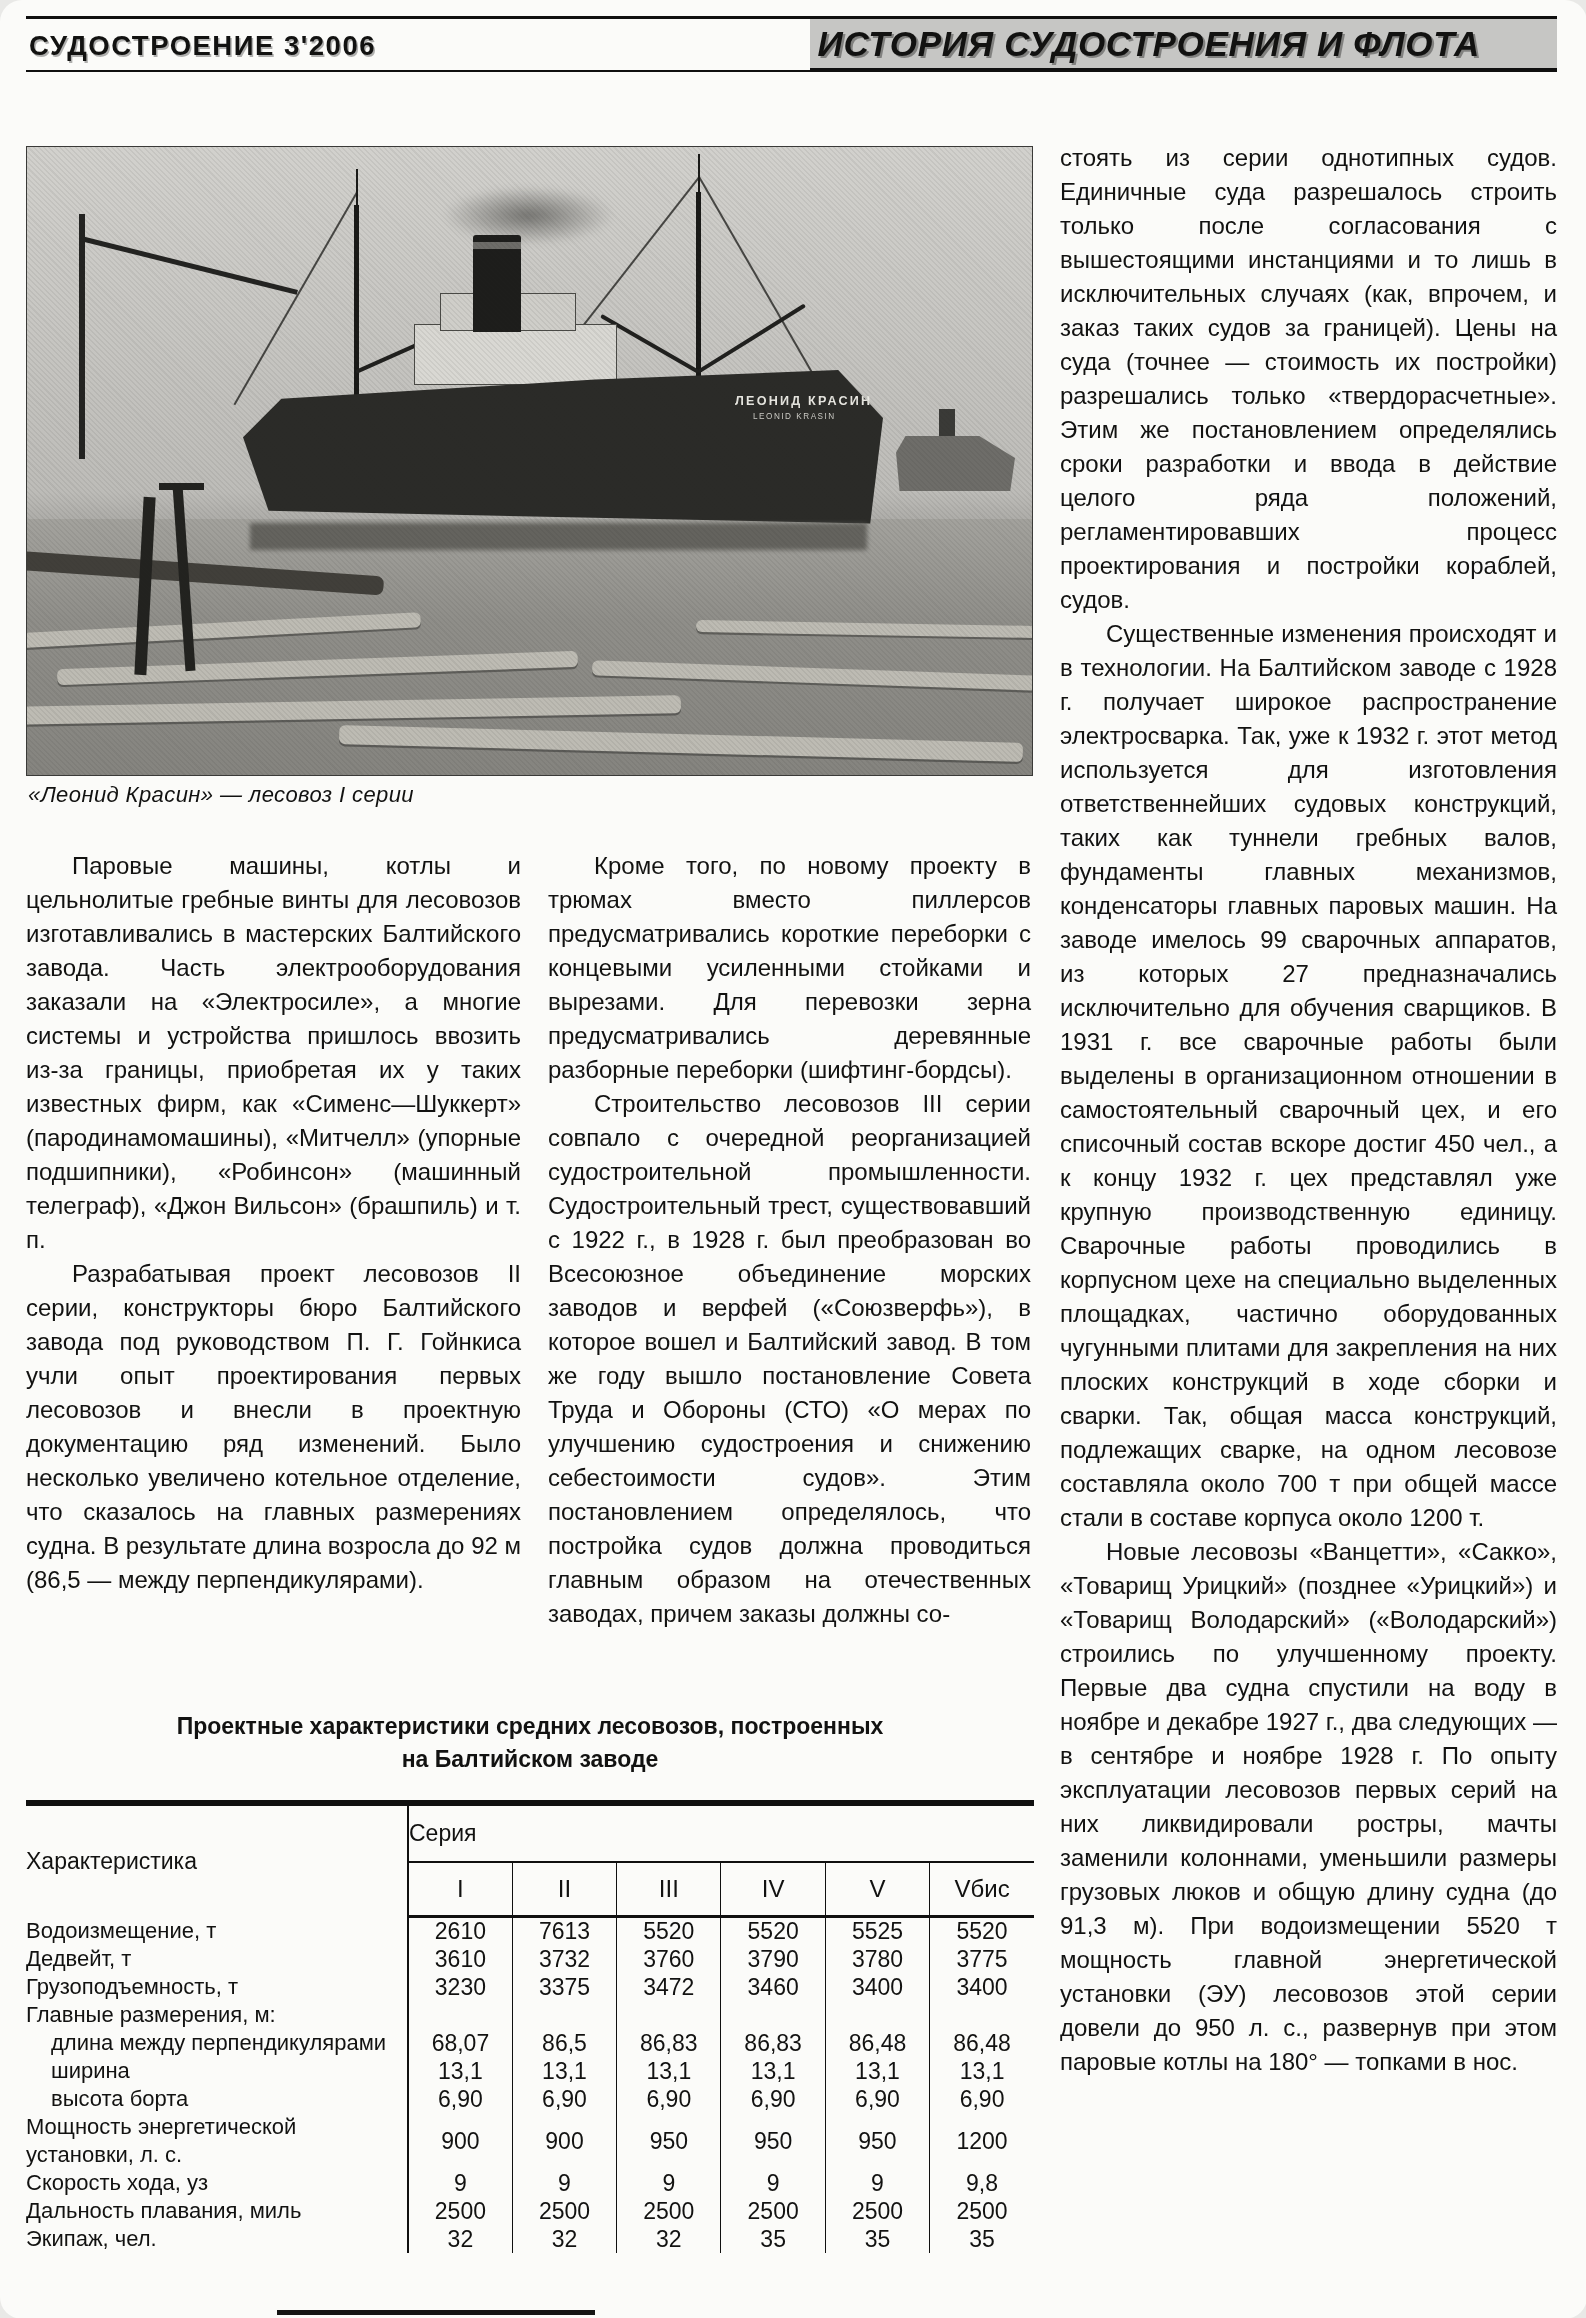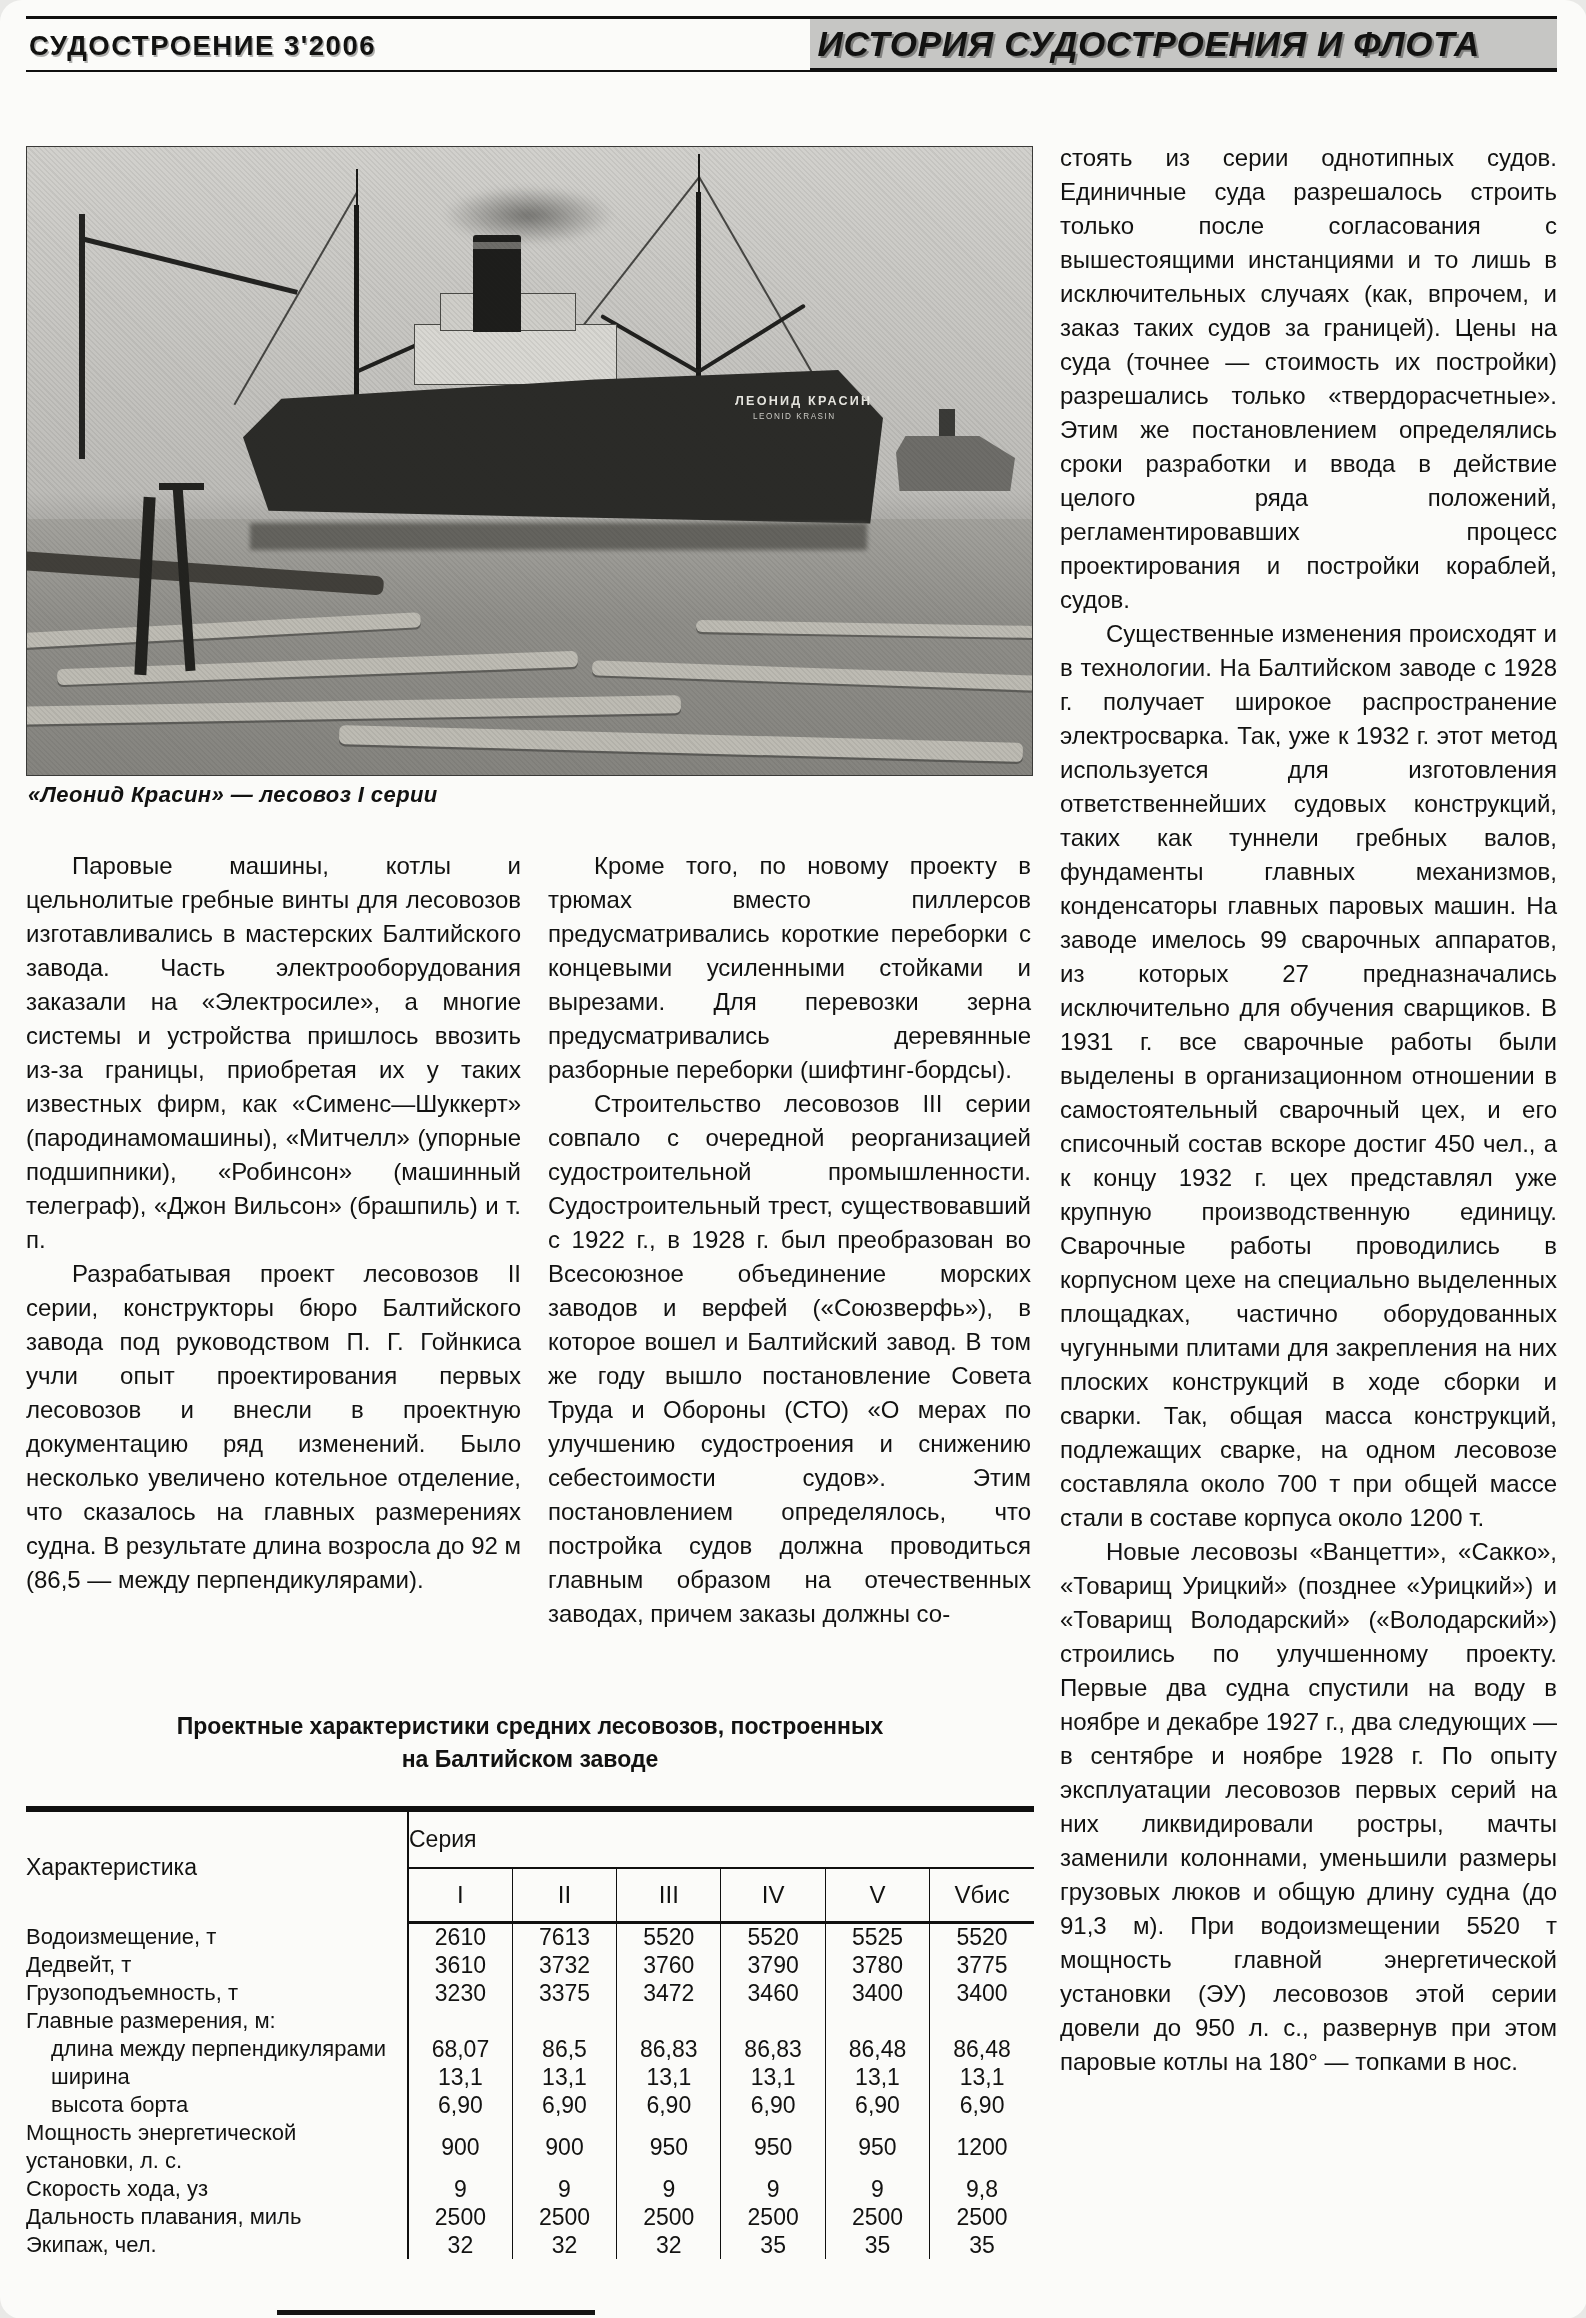--- a/index.html
+++ b/index.html
@@ -81,34 +81,34 @@
   .log1{left:-22px;top:476px;width:416px;height:15px;transform:rotate(-3deg);}
   .log2{left:30px;top:513px;width:521px;height:16.4px;transform:rotate(-2deg);}
   .log3{left:-15px;top:554px;width:669px;height:18px;transform:rotate(-1deg);}
   .log4{left:312px;top:587px;width:684px;height:19.3px;transform:rotate(1.5deg);}
   .log5{left:565px;top:521px;width:446px;height:15px;transform:rotate(2deg);}
   .log6{left:669px;top:476px;width:342px;height:12px;transform:rotate(1deg);}
   .boomlog{left:-30px;top:416px;width:387px;height:19.3px;background:#413f3a;transform:rotate(4deg);border-radius:7.4px;}
 
   .caption{
     position:absolute;left:28px;top:782px;width:1003px;
-    font-size:22px;font-weight:bold;font-style:italic;letter-spacing:0.4px;
+    font-size:22px;font-weight:normal;font-style:italic;letter-spacing:0.4px;
   }
 
   
   .col{position:absolute;font-size:24px;line-height:34px;text-align:justify;}
   .col1{left:26px;top:849px;width:495px;}
   .col2{left:548px;top:849px;width:483px;}
   .col3{left:1060px;top:141px;width:497px;}
   .para{margin:0;text-indent:46px;}
   .para.noindent{text-indent:0;}
 
   
   .table-wrap{position:absolute;left:26px;top:1710px;width:1008px;}
-  .tbl-title{font-size:23px;font-weight:bold;text-align:center;line-height:33px;margin:0 0 30px 0;}
+  .tbl-title{font-size:23px;font-weight:bold;text-align:center;line-height:33px;margin:0 0 24px 0;}
   table.specs{border-collapse:collapse;width:100%;border-top:6px solid #101010;table-layout:fixed;}
   table.specs td, table.specs th{font-weight:normal;padding:0;}
   th.char{
     width:381px;font-size:23px;text-align:left;padding-left:42px;vertical-align:middle;
     border-right:2.2px solid #101010;
   }
   th.seria{font-size:23px;text-align:left;height:55px;border-bottom:2.2px solid #101010;}
   th.snum{font-size:24px;text-align:center;height:52px;border-right:1.5px solid #101010;}
   th.snum:last-child{border-right:none;margin-top:15px;}
   tr.subhead th{border-bottom:3.7px solid #101010;}

